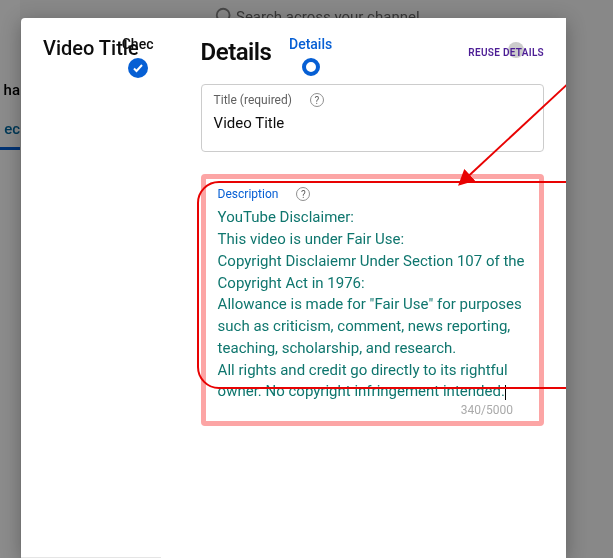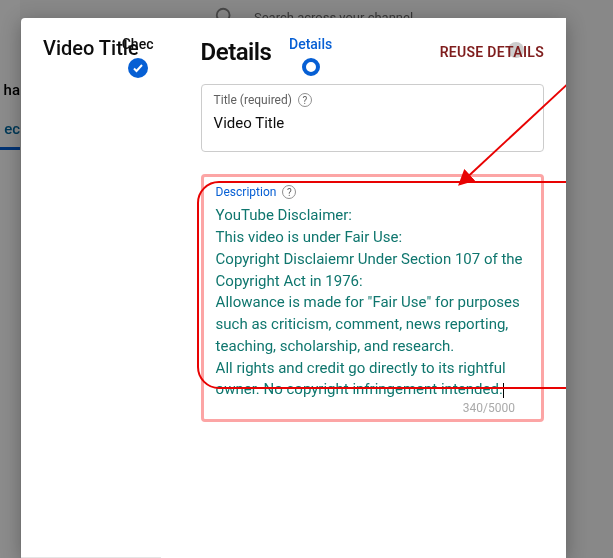--- a/index.html
+++ b/index.html
@@ -1,21 +1,21 @@
 <!DOCTYPE html>
 <html><head>
 <meta charset="utf-8">
 <style>
   * { box-sizing: border-box; margin: 0; padding: 0; }
   html, body { width: 613px; height: 558px; overflow: hidden; font-family: Roboto, Arial, sans-serif; }
   body { background: #909090; position: relative; }
 
   
   .bg-page { position: absolute; left: 0; top: 0; width: 613px; height: 558px; background: #f8f8f8; }
-  .bg-top { position: absolute; left: 176px; top: 0; right: 0; height: 34px; display:flex; align-items:center; gap:18px; padding-left:38px; color:#666; font-size:13px; }
+  .bg-top { position: absolute; left: 176px; top: 0; right: 0; height: 34px; display:flex; align-items:center; padding-left:38px; color:#666; font-size:15px; }
   .bg-sidebar { position:absolute; left:0; top:0; width:20px; height:558px; background:#fff; }
   .bg-sidebar-row { position:absolute; left:0; top:70px; width:20px; height:40px; color:#000; font-size:15px; display:flex; align-items:center; justify-content:flex-end; overflow:hidden; font-weight:500;}
   .bg-sidebar-sel { position:absolute; left:0; top:110px; width:20px; height:40px; color:#0369a1; font-size:15px; display:flex; align-items:center; justify-content:flex-end; overflow:hidden; font-weight:500; border-bottom:3px solid #065fd4; }
   .bg-overlay { position:absolute; inset:0; background:rgba(0,0,0,0.45); }
 
   
   .dialog {
     position: absolute;
     left: 21px;
     top: 18px;
@@ -61,27 +61,27 @@
   }
   .step.active .step-circle {
     width:18px; height:18px; border:4px solid #065fd4; background:#fff; border-radius:50%;
   }
   .step.done .step-circle { background:#065fd4; width:20px; height:20px; display:flex; align-items:center; justify-content:center; color:#fff; font-size:13px; }
 
   
   .content { padding: 20px 22px 0 40px; flex:1; overflow:hidden; position:relative; }
   .section-head { display:flex; justify-content:space-between; align-items:center; margin-bottom:18px; }
   .section-title { font-size:24px; font-weight:600; color:#0d0d0d; letter-spacing:-0.5px; }
-  .reuse { color:#7f1d1d; font-weight:600; font-size:14px; letter-spacing:0.3px; cursor:pointer; }
+  .reuse { color:#4c1d95; font-weight:600; font-size:10px; letter-spacing:0.3px; cursor:pointer; }
 
   .field {
     border:1px solid #ccc; border-radius:4px; padding:8px 12px 18px 12px; margin-bottom:22px;
   }
-  .field.focused { border:3px solid #fca5a5; }
-  .field-label { font-size:12px; color:#606060; display:flex; align-items:center; gap:6px; margin-bottom:6px; }
+  .field.focused { border:5px solid #fca5a5; }
+  .field-label { font-size:12px; color:#606060; display:flex; align-items:center; gap:18px; margin-bottom:6px; }
   .field.focused .field-label { color:#065fd4; }
   .help-icon {
     width:14px; height:14px; border:1px solid #909090; border-radius:50%; display:inline-flex; align-items:center; justify-content:center; font-size:10px; color:#606060; cursor:pointer;
   }
   .field-value { font-size:15px; color:#0d0d0d; line-height:1.35; outline:none; }
   .desc-box { position:relative; }
   .counter { position:absolute; right:26px; bottom:4px; font-size:12px; color:#aaa; }
   .desc-text { font-size:15px; color:#0f766e; line-height:1.45; white-space:pre-wrap; min-height:160px;}
   .caret { display:inline-block; width:1px; height:15px; background:#000; vertical-align:text-bottom; }
 

